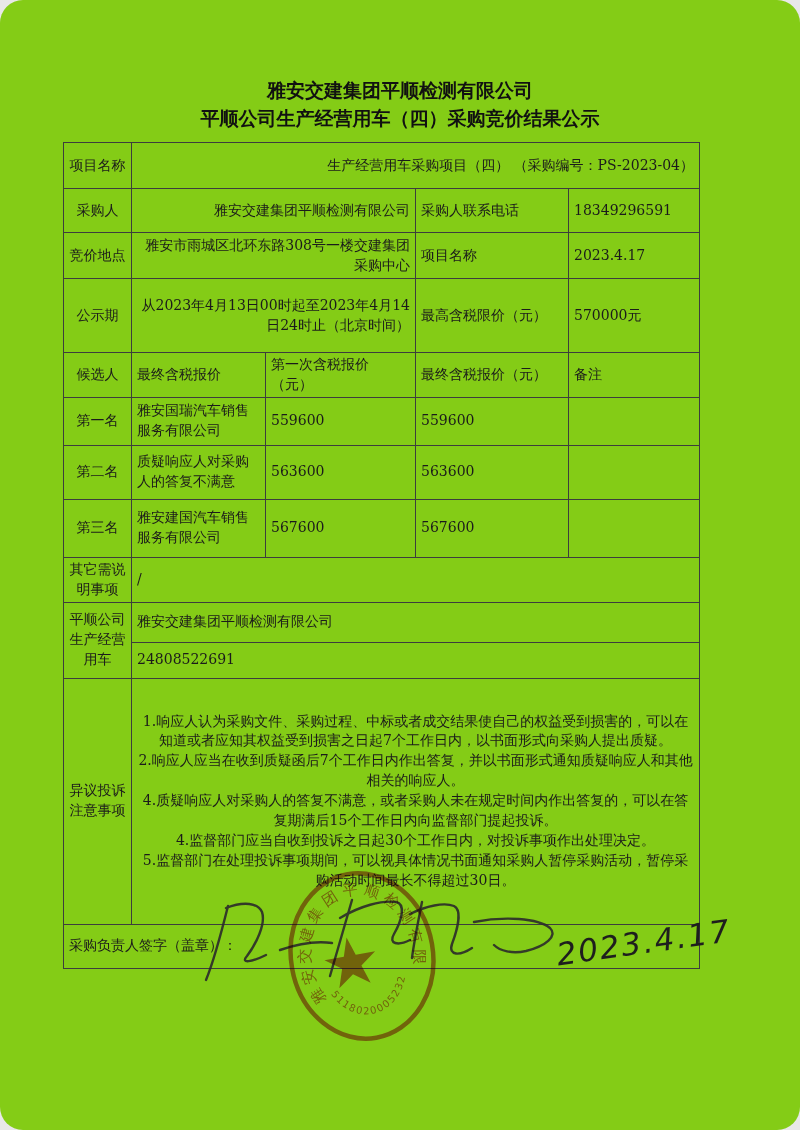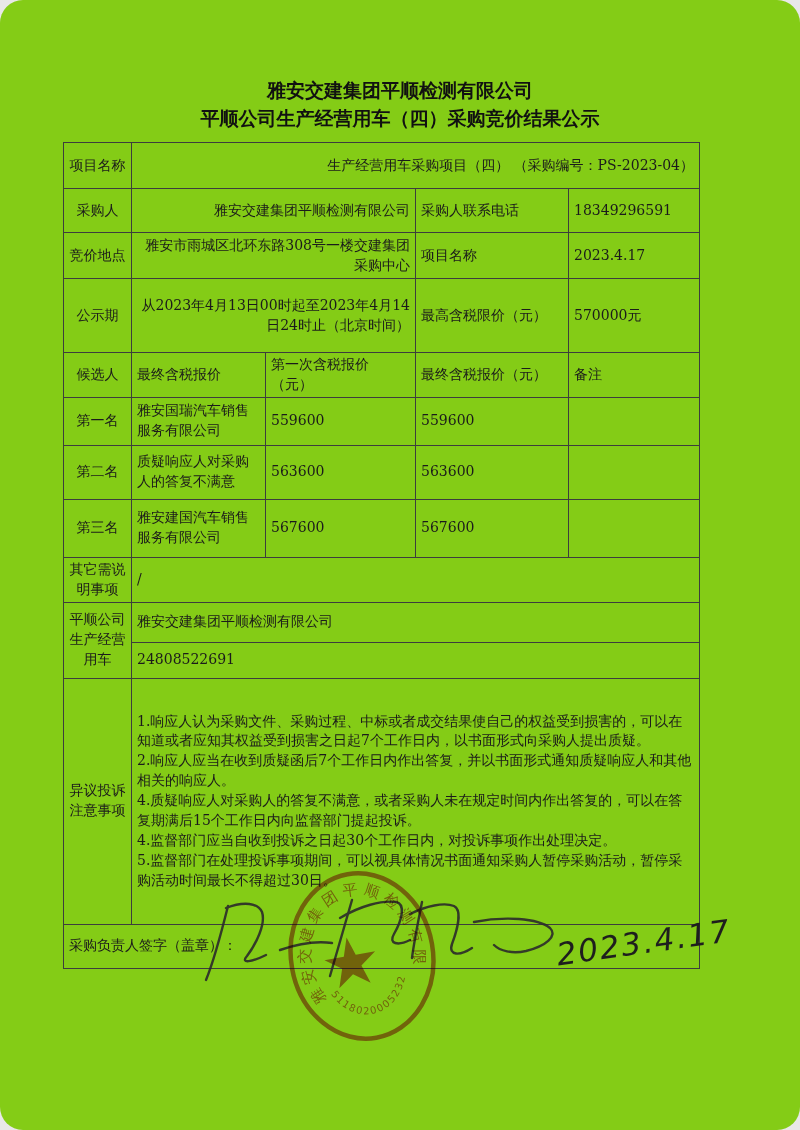--- a/index.html
+++ b/index.html
@@ -17,21 +17,21 @@
     position:absolute;left:63px;top:142px;width:636px;
     border-collapse:collapse;table-layout:fixed;
   }
   table.doc td{
     border:1.6px solid #3d3d3d;font-size:14px;line-height:1.42;
     padding:2px 5px;vertical-align:middle;word-break:break-all;
   }
   td.lbl{text-align:center;padding:2px 6px;}
   td.val{text-align:right;padding-left:7px;}
   td.ctr{text-align:left;}
-  td.notice{padding:8px 12px;line-height:1.6;}
+  td.notice{padding:8px 12px;line-height:1.6;text-align:center;}
   td.notice p{margin:0;}
   td.sig-row{padding-left:8px;}
   .overlay{position:absolute;left:0;top:0;width:800px;height:1130px;pointer-events:none;}
   .stamp-svg{mix-blend-mode:multiply;}
 </style>
 </head>
 <body>
 
 <div class="page">
 

